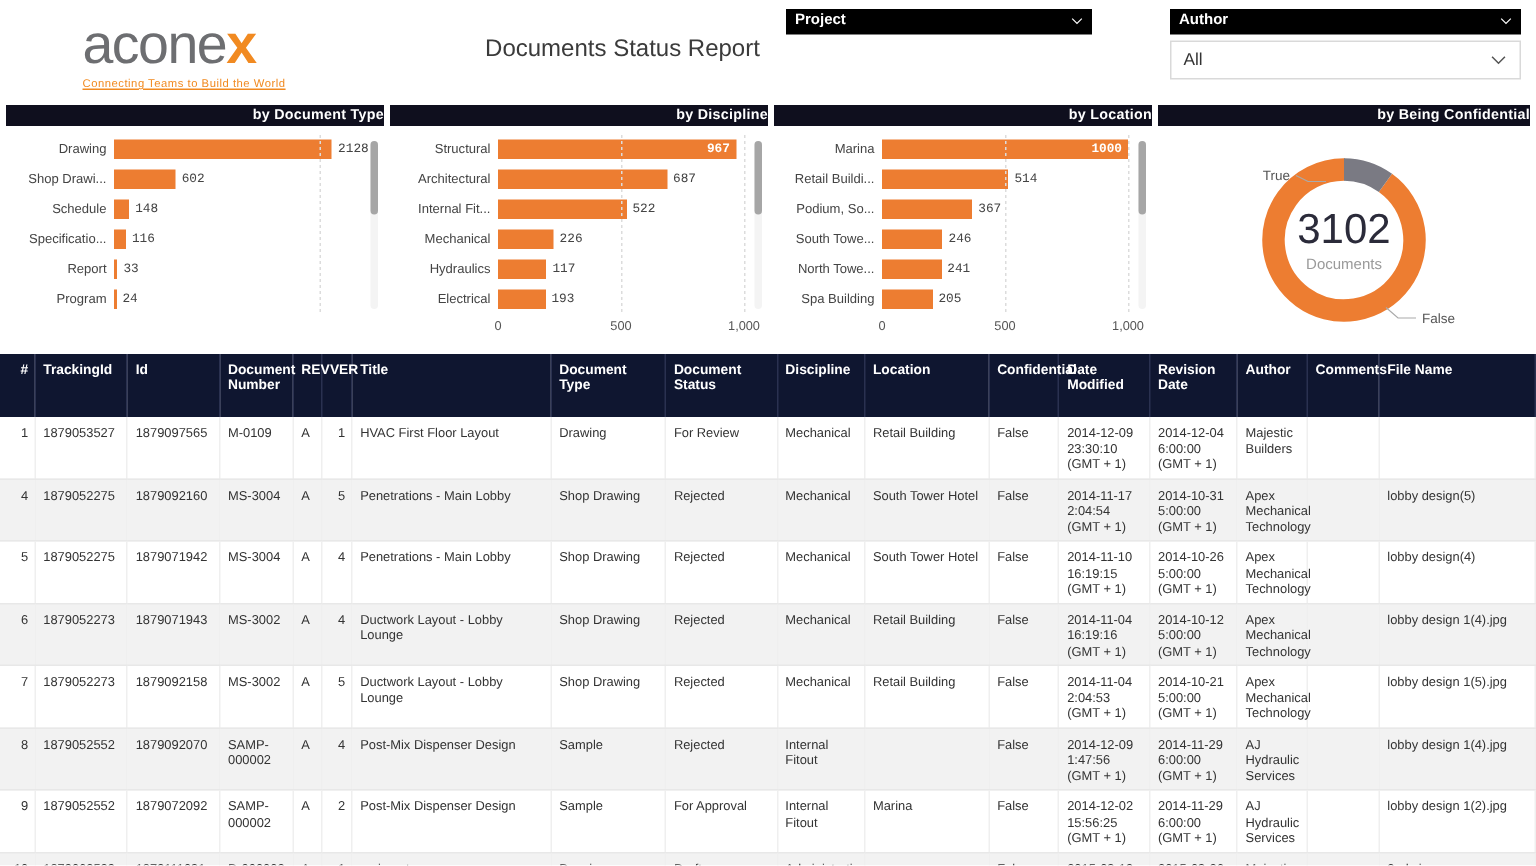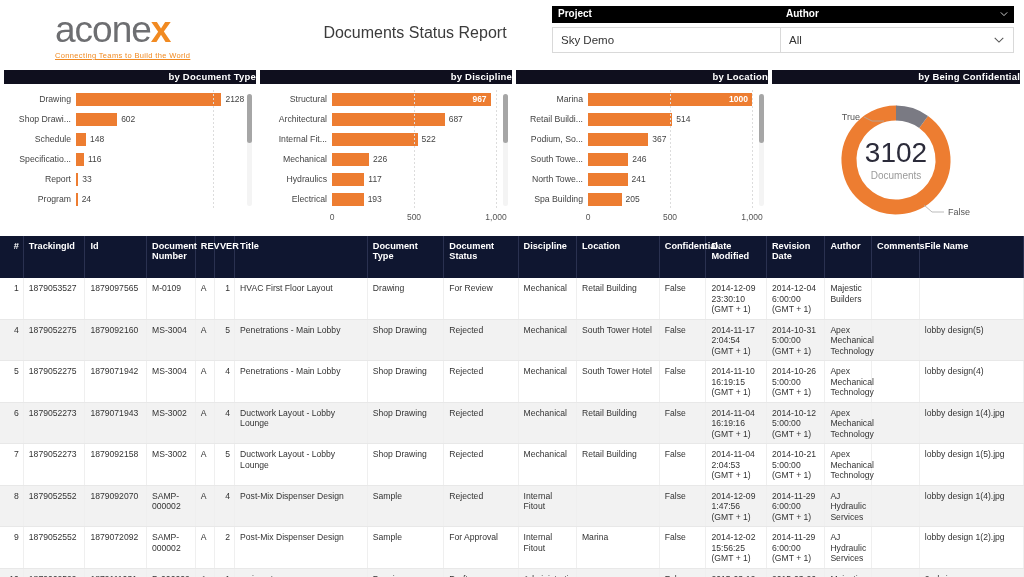--- a/index.html
+++ b/index.html
@@ -36,21 +36,21 @@
   .panel-head { height:14px; background:#0f0f1e; color:#fff; font-size:9.5px; font-weight:bold;
                 text-align:right; line-height:14px; letter-spacing:.2px; }
   .panel-body { position:relative; height:148px; background:#fff; }
 
   .bar-rows { position:absolute; left:0; top:6px; right:16px; bottom:22px; }
   .bar-row { display:flex; align-items:center; height:18px; margin-bottom:2px; }
   .bar-cat { width:72px; text-align:right; font-size:8.7px; color:#444; padding-right:5px;
              white-space:nowrap; overflow:hidden; }
   .bar-track { position:relative; flex:1; height:13px; }
   .bar-fill { position:absolute; left:0; top:0; height:13px; background:#ed7d31; }
-  .bar-val { position:absolute; top:0; height:13px; line-height:13px; font-size:8.5px; color:#444; }
+  .bar-val { position:absolute; top:0; height:13px; line-height:13px; font-size:8.5px; color:#444;font-family:Liberation Mono, monospace; }
   .bar-val.inside { color:#fff; font-weight:bold; }
 
   .axis { position:absolute; left:72px; right:16px; bottom:4px; height:16px; }
   .tick { position:absolute; font-size:8.5px; color:#555; transform:translateX(-50%); top:0; }
   .gridline { position:absolute; top:6px; bottom:22px; width:1px;
               background: repeating-linear-gradient(to bottom,#dcdcdc 0 2px,transparent 2px 4px); }
 
   .vscroll { position:absolute; right:4px; top:10px; bottom:26px; width:5px;
              background:#f4f4f4; border-radius:3px; }
   .vthumb { position:absolute; top:0; left:0; width:5px; height:44%; background:#a6a6a6; border-radius:3px; }
@@ -84,31 +84,25 @@
 
   <div class="header">
 
     <div class="logo-wrap">
       <div class="logo-text"><span>acone</span><span class="x">x</span></div>
       <div class="logo-tag">Connecting Teams to Build the World</div>
     </div>
 
     <div class="report-title">Documents Status Report</div>
 
-    <div class="filter" style="left:552px; width:248px;">
+    <div class="filter" style="left:524px; width:204px;">
       <div class="filter-label">
         <span>Project</span>
         <svg class="chev" viewBox="0 0 10 10">
           <path d="M1 3 L5 7 L9 3" stroke="#fff" stroke-width="1" fill="none"></path>
-        </svg>
-      </div>
-      <div class="filter-box">
-        <span>Sky Demo</span>
-        <svg class="chev-icon" viewBox="0 0 14 14">
-          <path d="M2 4.5 L7 9.5 L12 4.5" stroke="#555" stroke-width="1.2" fill="none"></path>
         </svg>
       </div>
     </div>
 
     <div class="filter" style="left:780px; width:234px;">
       <div class="filter-label">
         <span>Author</span>
         <svg class="chev" viewBox="0 0 10 10">
           <path d="M1 3 L5 7 L9 3" stroke="#fff" stroke-width="1" fill="none"></path>
         </svg>

